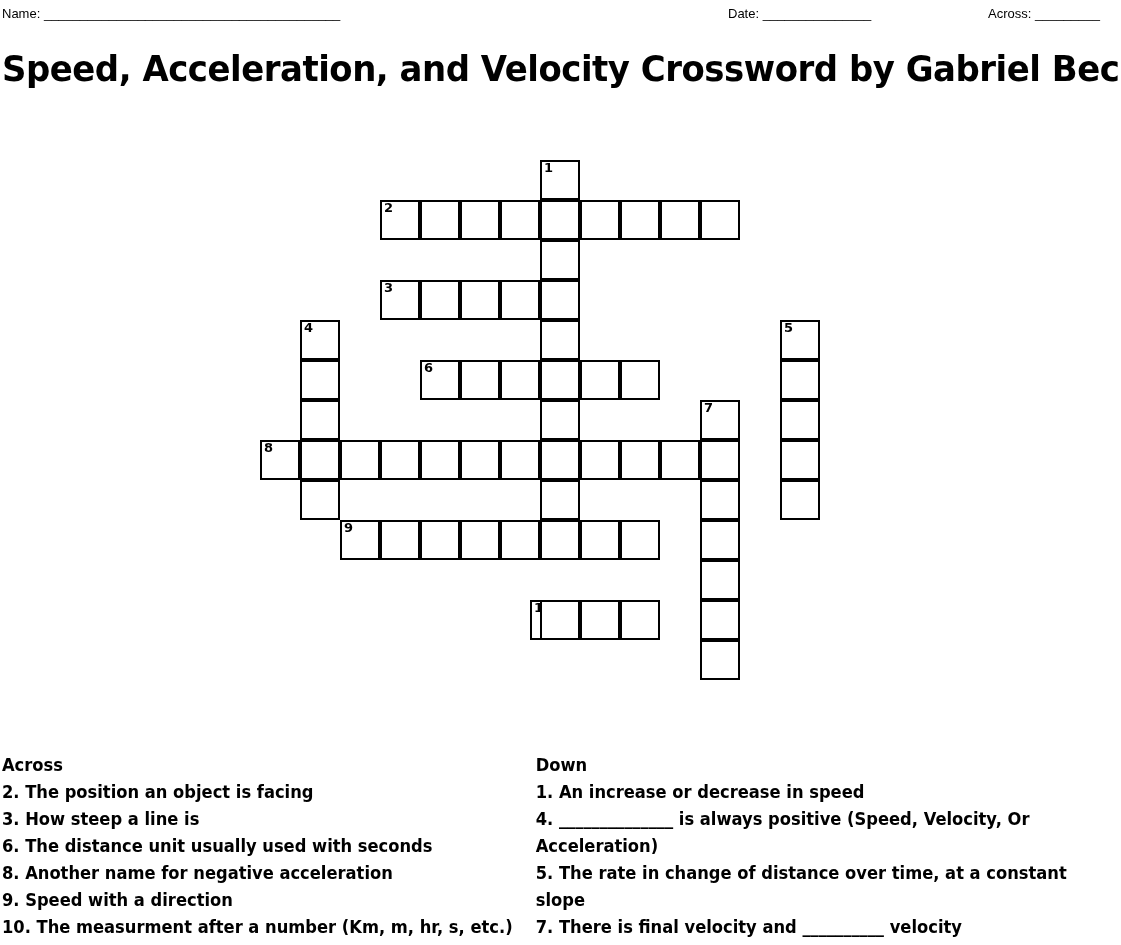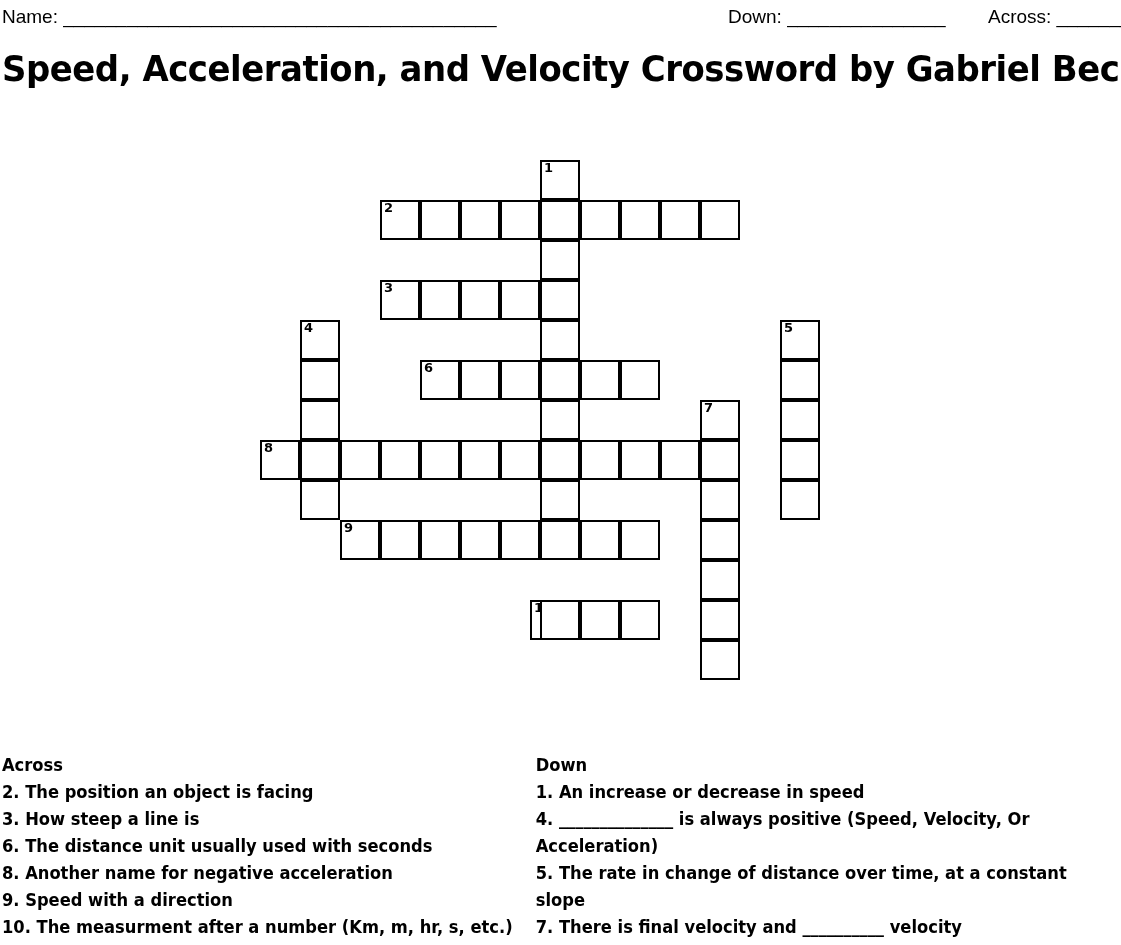--- a/index.html
+++ b/index.html
@@ -16,21 +16,21 @@
     overflow: hidden;
   }
 
   
   .header-row {
     position: absolute;
     top: 6px;
     left: 0;
     width: 1121px;
     height: 26px;
-    font-size: 19px;
+    font-size: 13px;
     color: #000;
   }
   .hdr-name { position: absolute; left: 2px;  top: 0; white-space: nowrap; }
   .hdr-date { position: absolute; left: 728px; top: 0; white-space: nowrap; }
   .hdr-period { position: absolute; left: 988px; top: 0; white-space: nowrap; }
 
   
   .puzzle-title {
     position: absolute;
     top: 48px;
@@ -88,21 +88,21 @@
   .col-across { position: absolute; left: 2px;  top: 0; width: 545px; }
   .col-down   { position: absolute; left: 558px; top: 0; width: 555px; }
   .clue-heading { margin: 0 0 0 0; }
   .clue { margin: 0; }
 </style>
 </head>
 <body>
 
 <div class="header-row">
   <span class="hdr-name">Name: _________________________________________</span>
-  <span class="hdr-date">Down: _______________</span>
+  <span class="hdr-date">Date: _______________</span>
   <span class="hdr-period">Across: _________</span>
 </div>
 
 <div class="puzzle-title">Speed, Acceleration, and Velocity Crossword by Gabriel Beck.</div>
 
 <div id="crossword">
     <div class="cell" style="left: 540px; top: 0px;">
       <span class="num">1</span>
     </div>
     <div class="cell" style="left: 380px; top: 40px;">

